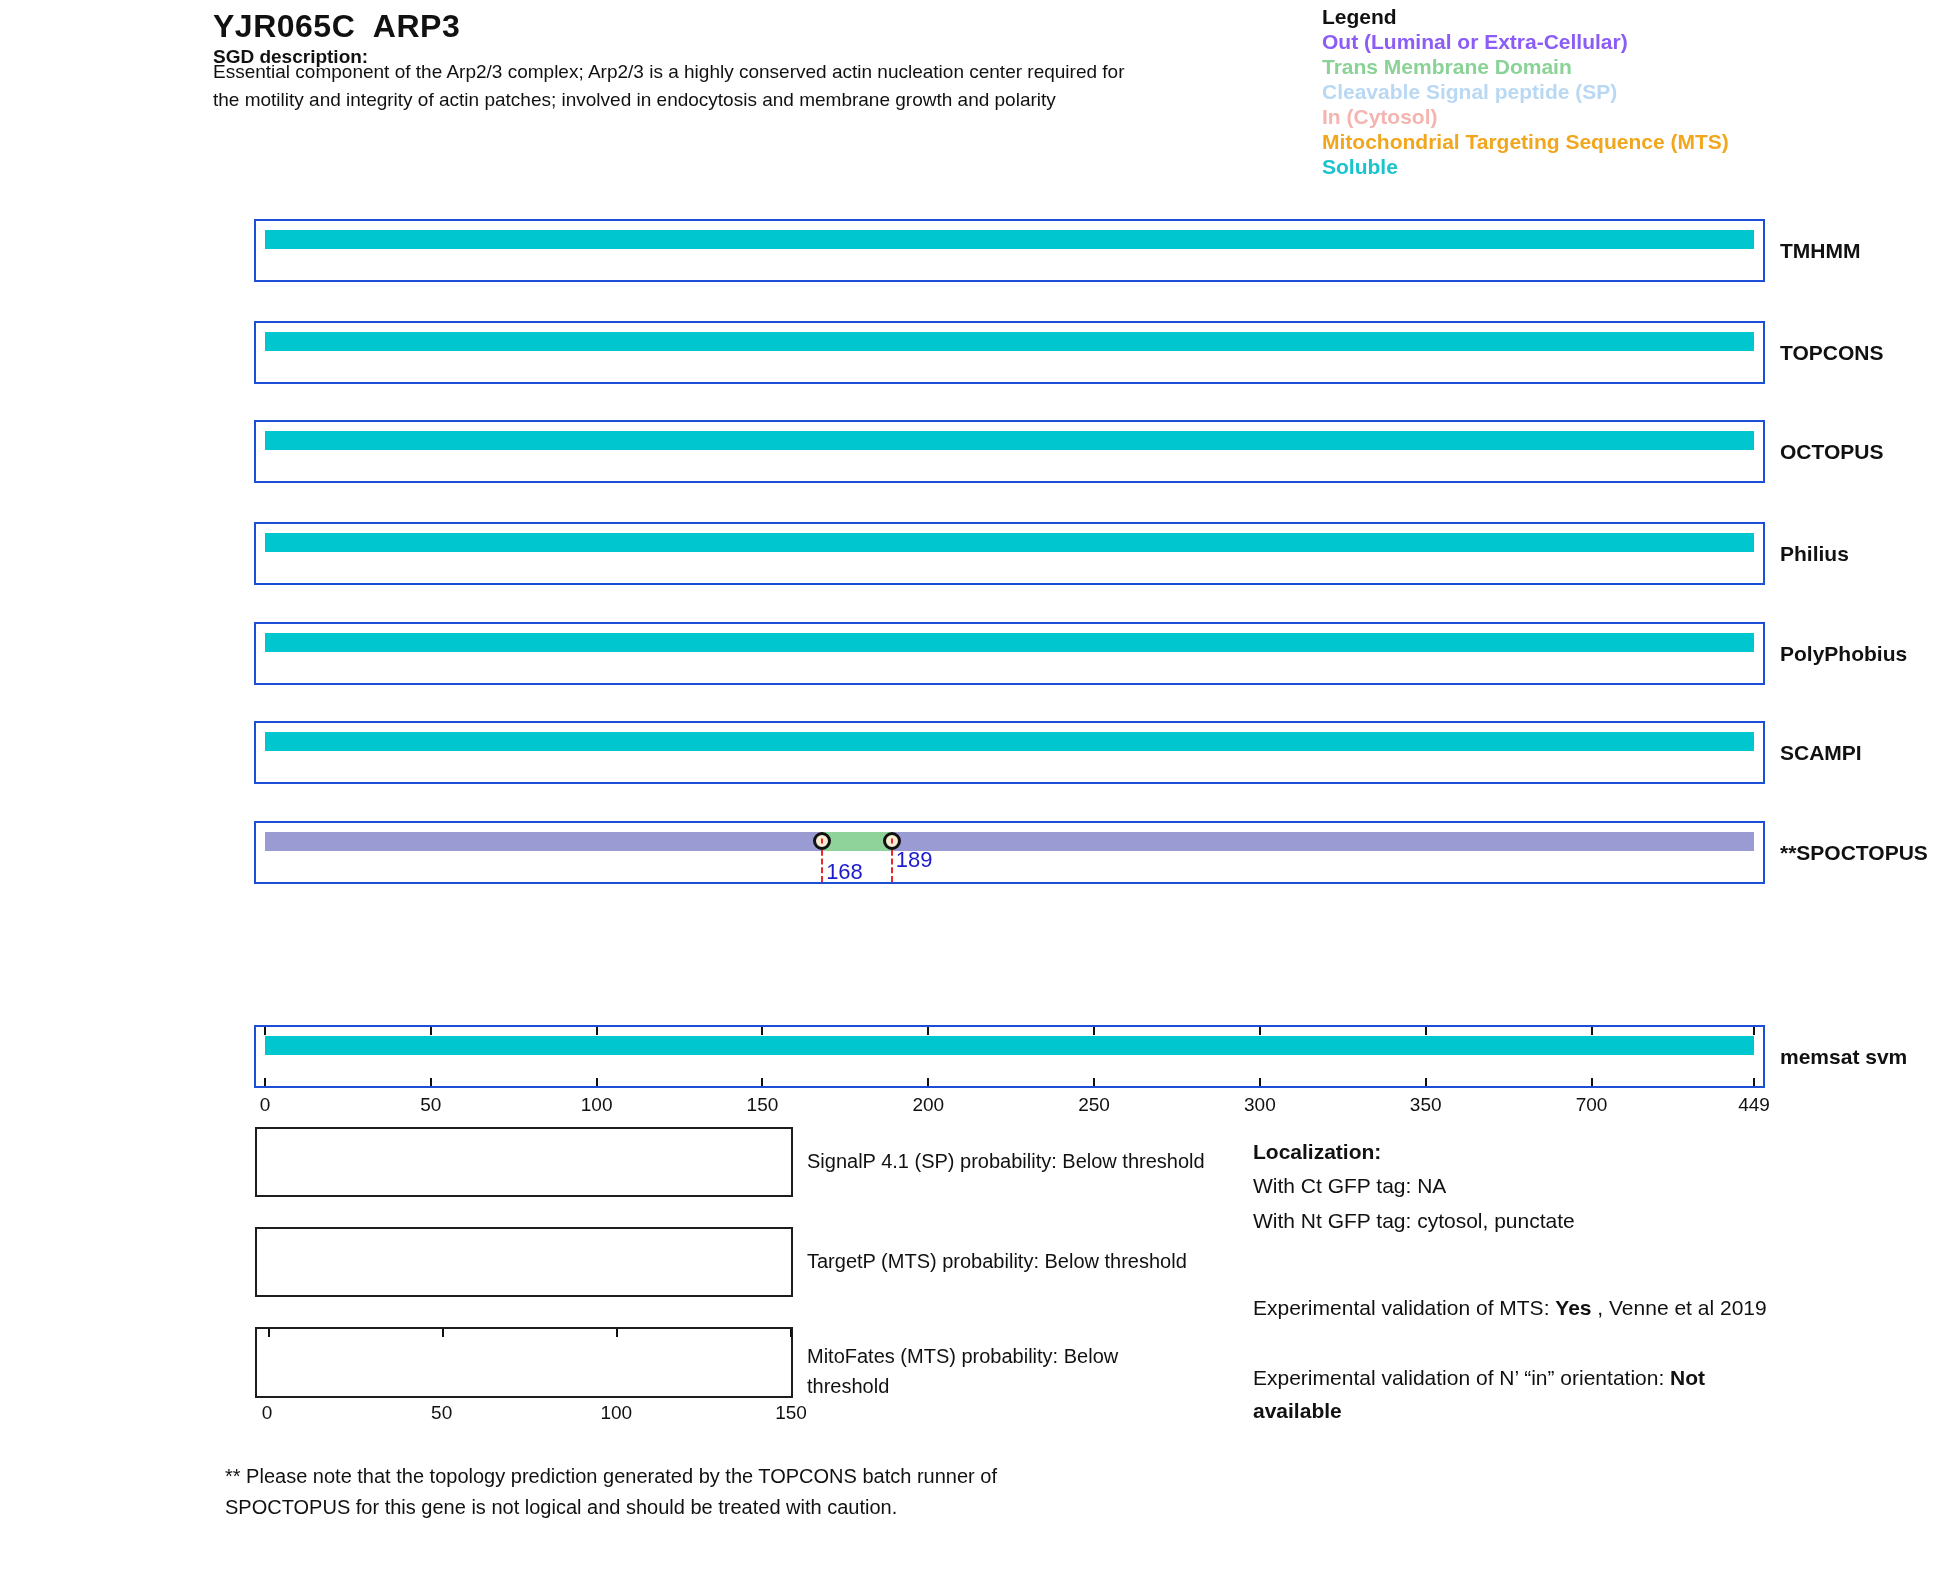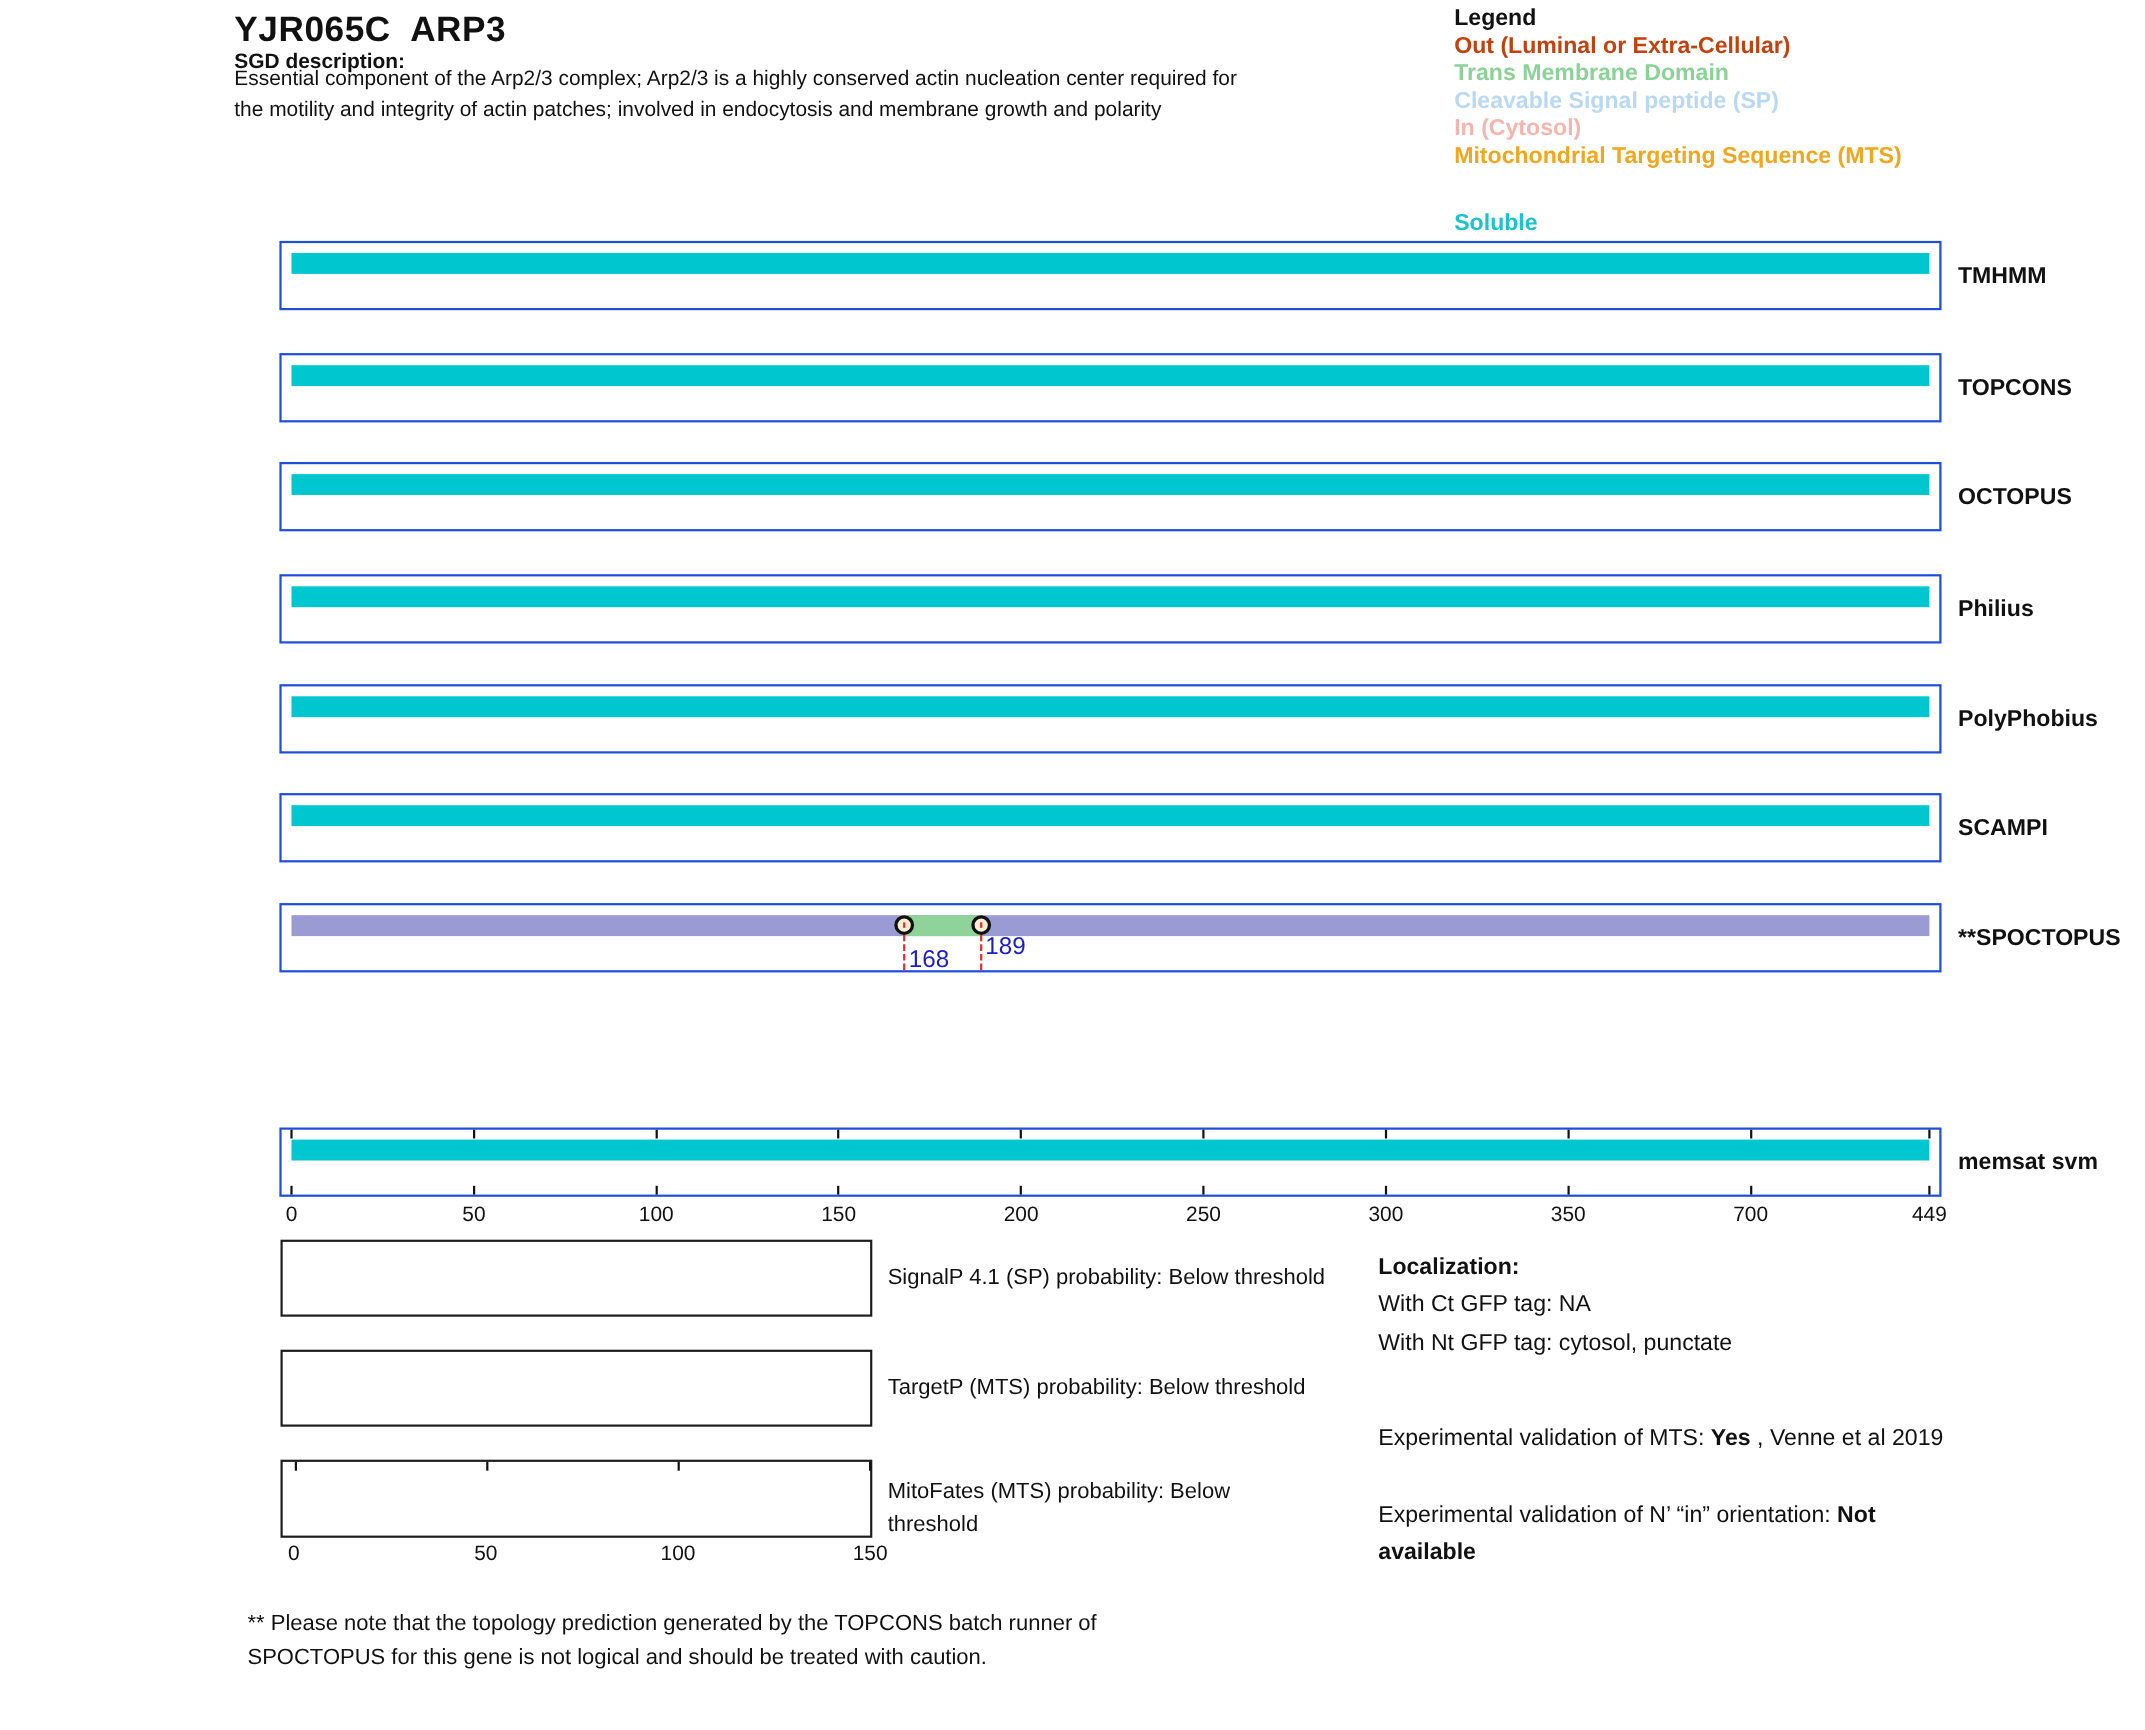--- a/index.html
+++ b/index.html
@@ -63,26 +63,26 @@
 
   <div class="title">YJR065C  ARP3</div>
   <div class="sgd-label">SGD description:</div>
   <div class="desc">
     <div>Essential component of the Arp2/3 complex; Arp2/3 is a highly conserved actin nucleation center required for</div>
     <div>the motility and integrity of actin patches; involved in endocytosis and membrane growth and polarity</div>
   </div>
 
   <div class="legend">
     <div class="legend-title">Legend</div>
-    <div style="color: #c2410c;">Out (Luminal or Extra-Cellular)</div>
+    <div style="color: #8b5cf6;">Out (Luminal or Extra-Cellular)</div>
     <div style="color: rgb(139, 210, 151);">Trans Membrane Domain</div>
     <div style="color: rgb(185, 216, 244);">Cleavable Signal peptide (SP)</div>
     <div style="color: rgb(244, 181, 176);">In (Cytosol)</div>
     <div style="color: rgb(240, 167, 30);">Mitochondrial Targeting Sequence (MTS)</div>
-    <div style="color: rgb(27, 195, 205); margin-top: 36px;">Soluble</div>
+    <div style="color: rgb(27, 195, 205);">Soluble</div>
   </div>
 
   <div class="track" style="top:219px">
     <div class="track-box">
       <div class="bar-area">
           <div class="bar" style="background: rgb(0, 199, 207);"></div>
         </div>
     </div>
     <div class="track-label">TMHMM</div>
   </div>

